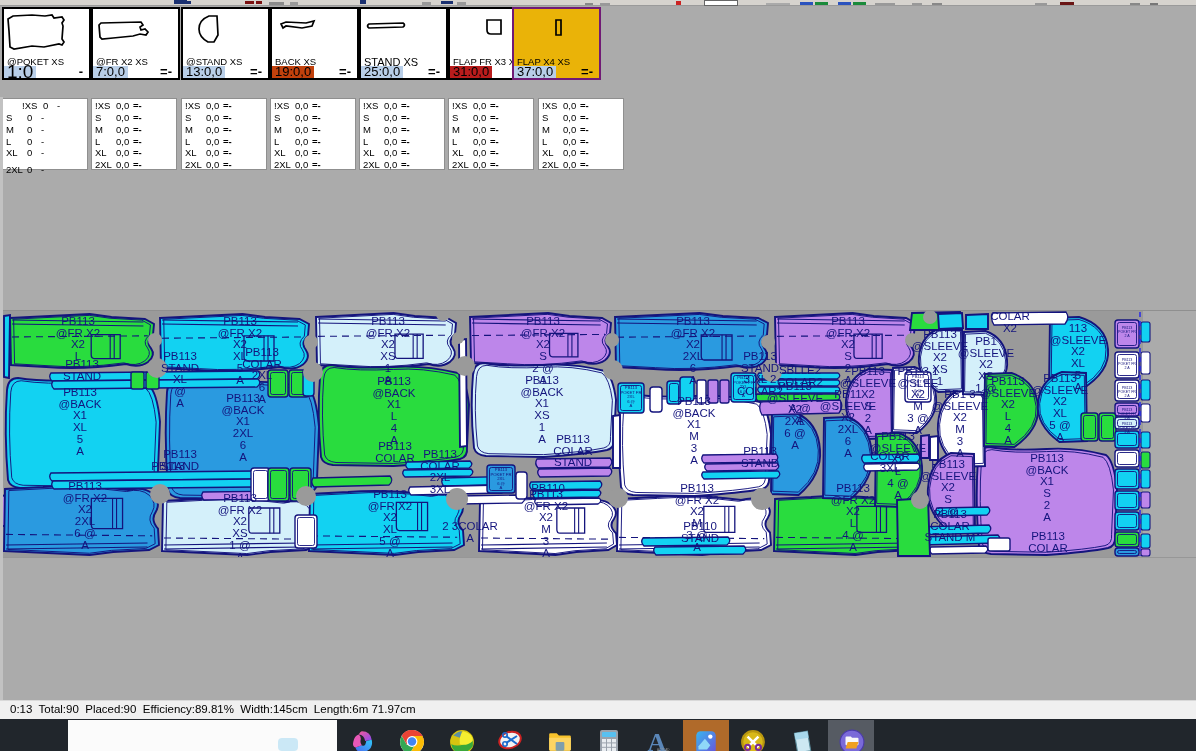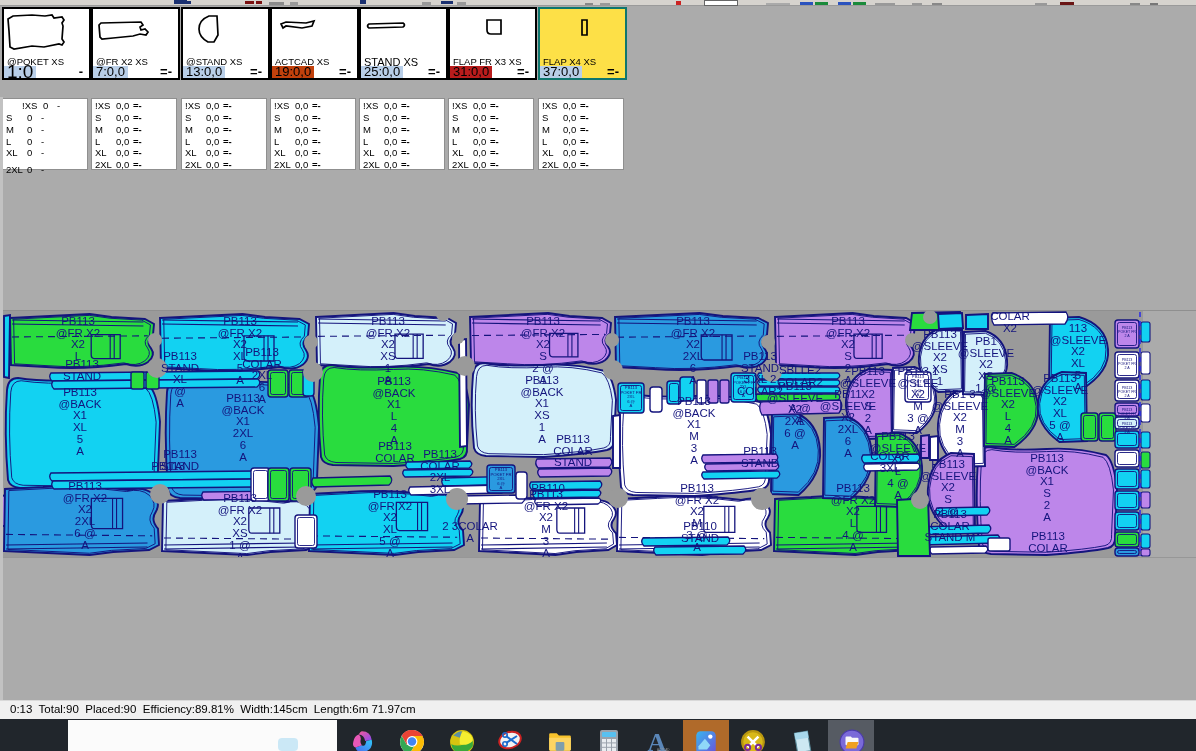--- a/index.html
+++ b/index.html
@@ -52,41 +52,41 @@
       <path d="M34,5 L35,24 L31,31 L25,31 Q16,26 16,18 Q16,9 26,5 Z" fill="none" stroke="#000000" stroke-width="1.7"></path>
     </svg>
     <div style="position:absolute;left:3px;top:47px;font-size:9.5px;color:#000;white-space:nowrap">@STAND XS</div>
     <div style="position:absolute;left:0px;top:57px;font-size:13px;color:#000;background:#b8cee8;padding:0 3px;line-height:12px">13:0,0</div>
     <div style="position:absolute;right:6px;top:57px;font-size:13px;font-weight:bold;color:#000;line-height:12px">=-</div>
   </div>
 <div style="position:absolute;left:270px;top:7px;width:89px;height:73px;background:#fff;border:2px solid #000;box-sizing:border-box">
     <svg width="86" height="48" viewBox="0 0 86 48" style="position:absolute;left:0px;top:2px">
       <path d="M9,13 L14,11 L34,12 L42,10 L40,15 L30,17 L14,15 L11,17 Z" fill="none" stroke="#000000" stroke-width="1.7"></path>
     </svg>
-    <div style="position:absolute;left:3px;top:47px;font-size:9.5px;color:#000;white-space:nowrap">ACTCAD XS</div>
+    <div style="position:absolute;left:3px;top:47px;font-size:9.5px;color:#000;white-space:nowrap">BACK XS</div>
     <div style="position:absolute;left:0px;top:57px;font-size:13px;color:#000;background:#c2410c;padding:0 3px;line-height:12px">19:0,0</div>
     <div style="position:absolute;right:6px;top:57px;font-size:13px;font-weight:bold;color:#000;line-height:12px">=-</div>
   </div>
 <div style="position:absolute;left:359px;top:7px;width:89px;height:73px;background:#fff;border:2px solid #000;box-sizing:border-box">
     <svg width="86" height="48" viewBox="0 0 86 48" style="position:absolute;left:0px;top:2px">
       <path d="M8,13 L42,12 Q45,14 42,16 L8,17 Q5,15 8,13 Z" fill="none" stroke="#000000" stroke-width="1.7"></path>
     </svg>
     <div style="position:absolute;left:3px;top:47px;font-size:11px;color:#000;white-space:nowrap">STAND XS</div>
     <div style="position:absolute;left:0px;top:57px;font-size:13px;color:#000;background:#b8cee8;padding:0 3px;line-height:12px">25:0,0</div>
     <div style="position:absolute;right:6px;top:57px;font-size:13px;font-weight:bold;color:#000;line-height:12px">=-</div>
   </div>
 <div style="position:absolute;left:448px;top:7px;width:89px;height:73px;background:#fff;border:2px solid #000;box-sizing:border-box">
     <svg width="86" height="48" viewBox="0 0 86 48" style="position:absolute;left:0px;top:2px">
       <path d="M37,9 L51,9 L51,23 L41,23 Q37,23 37,19 Z" fill="none" stroke="#000000" stroke-width="1.7"></path>
     </svg>
     <div style="position:absolute;left:3px;top:47px;font-size:9.5px;color:#000;white-space:nowrap">FLAP FR X3 XS</div>
     <div style="position:absolute;left:0px;top:57px;font-size:13px;color:#000;background:#b91c1c;padding:0 3px;line-height:12px">31:0,0</div>
     <div style="position:absolute;right:6px;top:57px;font-size:13px;font-weight:bold;color:#000;line-height:12px">=-</div>
   </div>
-<div style="position:absolute;left:538px;top:7px;width:89px;height:73px;background:#fde047;border:2px solid #0f766e;box-sizing:border-box">
+<div style="position:absolute;left:512px;top:7px;width:89px;height:73px;background:#eab308;border:2px solid #701a75;box-sizing:border-box">
     <svg width="86" height="48" viewBox="0 0 86 48" style="position:absolute;left:0px;top:2px">
       <path d="M42,9 L47,9 L47,24 L42,24 Z" fill="none" stroke="#000000" stroke-width="1.7"></path>
     </svg>
     <div style="position:absolute;left:3px;top:47px;font-size:9.5px;color:#000;white-space:nowrap">FLAP X4 XS</div>
     <div style="position:absolute;left:0px;top:57px;font-size:13px;color:#000;background:#b8cee8;padding:0 3px;line-height:12px">37:0,0</div>
     <div style="position:absolute;right:6px;top:57px;font-size:13px;font-weight:bold;color:#000;line-height:12px">=-</div>
   </div>
 <div style="position:absolute;left:2px;top:98px;width:86px;height:72px;box-sizing:border-box;background:#fff;border:1px solid #8f8f8f;font-size:9.5px;color:#000">
     <div style="position:absolute;top:1.0px;left:19px;white-space:nowrap"><span style="display:inline-block;width:21px">!XS</span><span style="display:inline-block;width:14px">0</span><span>-</span></div>
     <div style="position:absolute;top:12.8px;left:3px;white-space:nowrap"><span style="display:inline-block;width:21px">S</span><span style="display:inline-block;width:14px">0</span><span>-</span></div>

